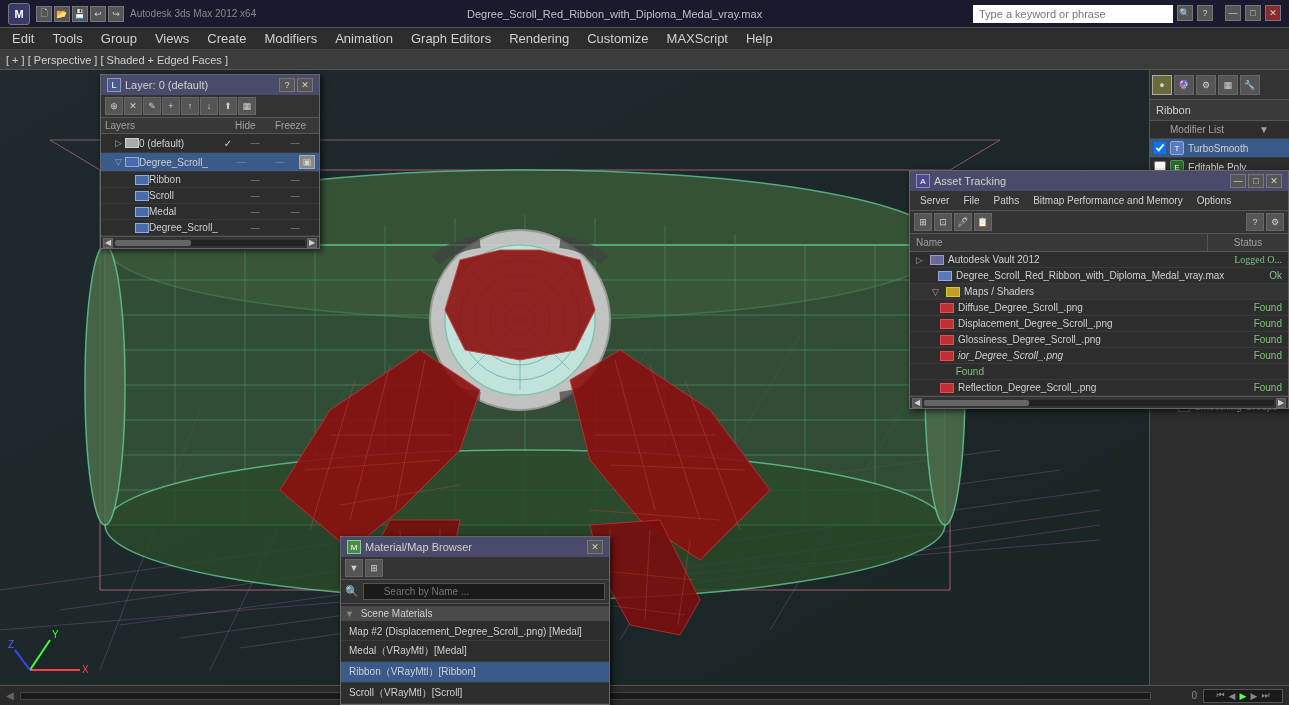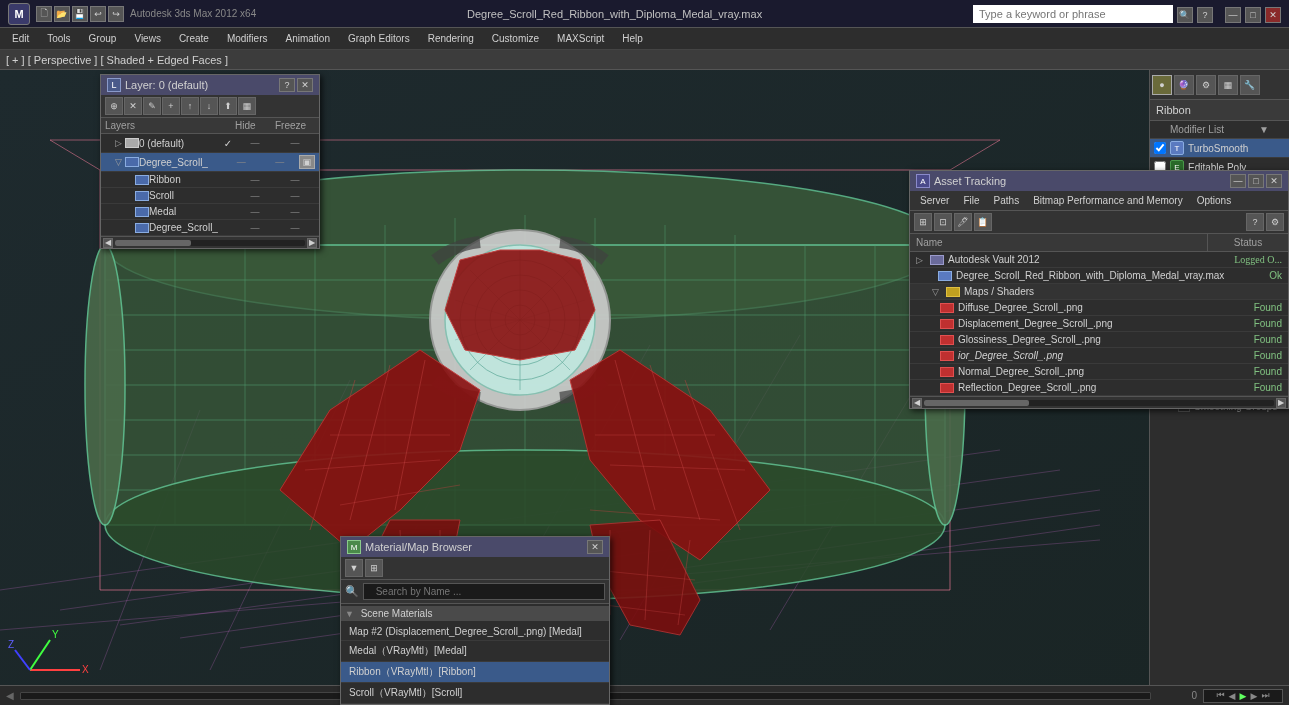--- a/index.html
+++ b/index.html
@@ -2,27 +2,27 @@
 <html><head>
   <meta charset="utf-8">
   <style>
     * { margin: 0; padding: 0; box-sizing: border-box; }
     body { width: 1289px; height: 705px; background: #3a3a3a; font-family: 'Segoe UI', Arial, sans-serif; font-size: 11px; color: #d0d0d0; overflow: hidden; position: relative; }
     
     
     #titlebar { height: 28px; background: #1a1a2e; display: flex; align-items: center; justify-content: space-between; padding: 0 8px; border-bottom: 1px solid #555; }
     #titlebar-left { display: flex; align-items: center; gap: 6px; }
     #titlebar-center { color: #c0c0c0; font-size: 11px; }
-    #titlebar-right { display: flex; align-items: flex-end; gap: 4px; }
+    #titlebar-right { display: flex; align-items: flex-start; gap: 4px; }
     .title-btn { width: 16px; height: 16px; background: #555; border: 1px solid #777; cursor: pointer; display: flex; align-items: center; justify-content: center; font-size: 9px; }
     #search-box { background: #fff; color: #333; border: none; padding: 2px 6px; height: 18px; width: 200px; font-size: 11px; }
     
     
     #menubar { height: 22px; background: #2d2d2d; display: flex; align-items: center; padding: 0 4px; border-bottom: 1px solid #444; gap: 2px; }
-    .menu-item { padding: 2px 8px; color: #d0d0d0; cursor: pointer; font-size: 10px; }
+    .menu-item { padding: 2px 8px; color: #d0d0d0; cursor: pointer; font-size: 13px; }
     
     
     #viewport-label { height: 20px; background: #3c3c3c; display: flex; align-items: center; padding: 0 6px; border-bottom: 1px solid #555; gap: 4px; font-size: 11px; color: #d0d0d0; }
     
     
     #main { display: flex; height: calc(705px - 28px - 22px - 20px); position: relative; }
     
     
     #stats { position: absolute; top: 2px; left: 2px; color: #80ff80; font-size: 10px; z-index: 10; pointer-events: none; }
     #stats table { border-spacing: 0; }
@@ -425,21 +425,21 @@
         <div class="dlg-btns">
           <div class="dlg-btn">✕</div>
         </div>
       </div>
       <div id="mat-toolbar">
         <div class="mat-btn">▼</div>
         <div class="mat-btn">⊞</div>
       </div>
       <div id="mat-search">
         <span class="mat-search-icon">🔍</span>
-        <input type="text" style="flex: 1 1 0%; background: rgb(26, 26, 26); border: 1px solid rgb(85, 85, 85); color: rgb(208, 208, 208); padding: 2px 12px; font-size: 10px;" placeholder="Search by Name ...">
+        <input type="text" style="flex: 1 1 0%; background: rgb(26, 26, 26); border: 1px solid rgb(85, 85, 85); color: rgb(208, 208, 208); padding: 2px 20px; font-size: 10px;" placeholder="Search by Name ...">
       </div>
       <div id="mat-scene-materials">
         <span style="font-size:9px; color:#888; margin-right:4px;">▼</span>
         <span>Scene Materials</span>
       </div>
       <div id="mat-items">
         <div class="mat-item">Map #2 (Displacement_Degree_Scroll_.png) [Medal]</div>
         <div class="mat-item">Medal（VRayMtl）[Medal]</div>
         <div class="mat-item selected">Ribbon（VRayMtl）[Ribbon]</div>
         <div class="mat-item">Scroll（VRayMtl）[Scroll]</div>
@@ -636,24 +636,20 @@
 
       <div class="at-row">
         <div class="at-name indent2" style="padding-left:30px;font-style:italic;">
           <div class="at-icon red"></div>
           <span>ior_Degree_Scroll_.png</span>
         </div>
         <div class="at-status found">Found</div>
       </div>
 
       <div class="at-row">
-        <div class="at-name indent2" style="padding-left:30px;">
-          <div class="at-icon red"></div>
-          <span>Normal_Degree_Scroll_.png</span>
-        </div>
         <div class="at-status found">Found</div>
       </div>
 
       <div class="at-row">
         <div class="at-name indent2" style="padding-left:30px;">
           <div class="at-icon red"></div>
           <span>Reflection_Degree_Scroll_.png</span>
         </div>
         <div class="at-status found">Found</div>
       </div>

